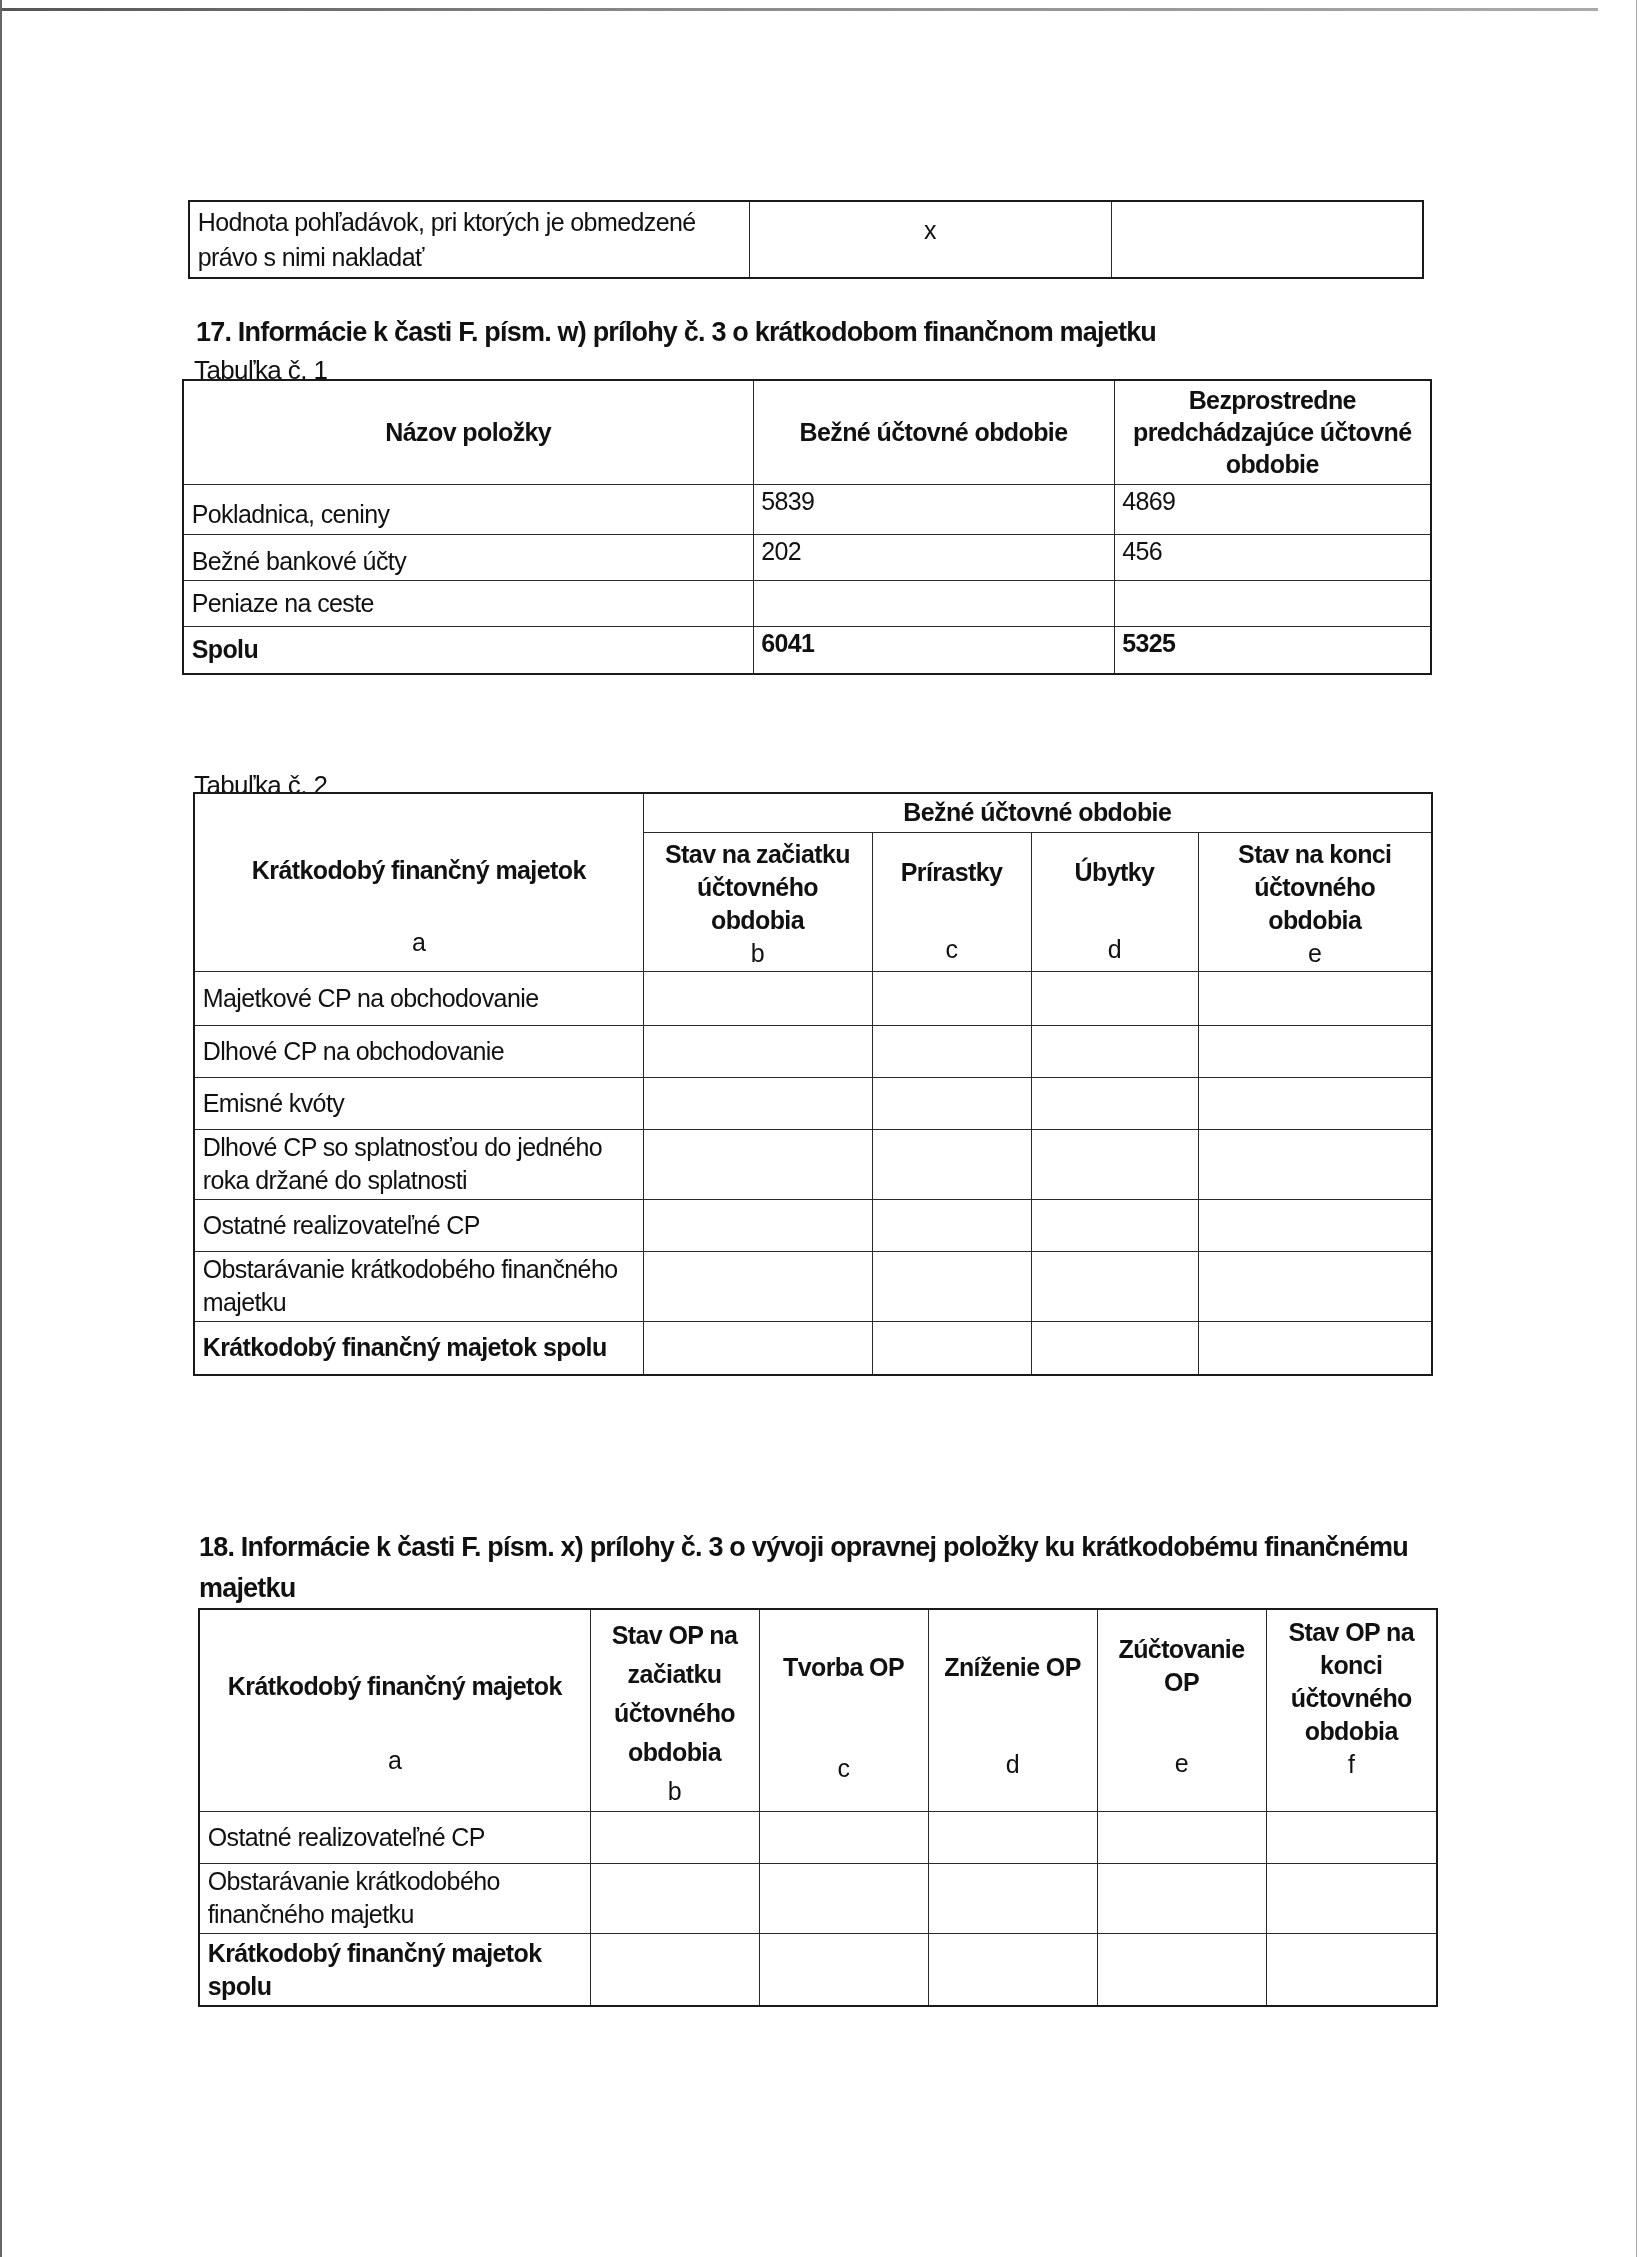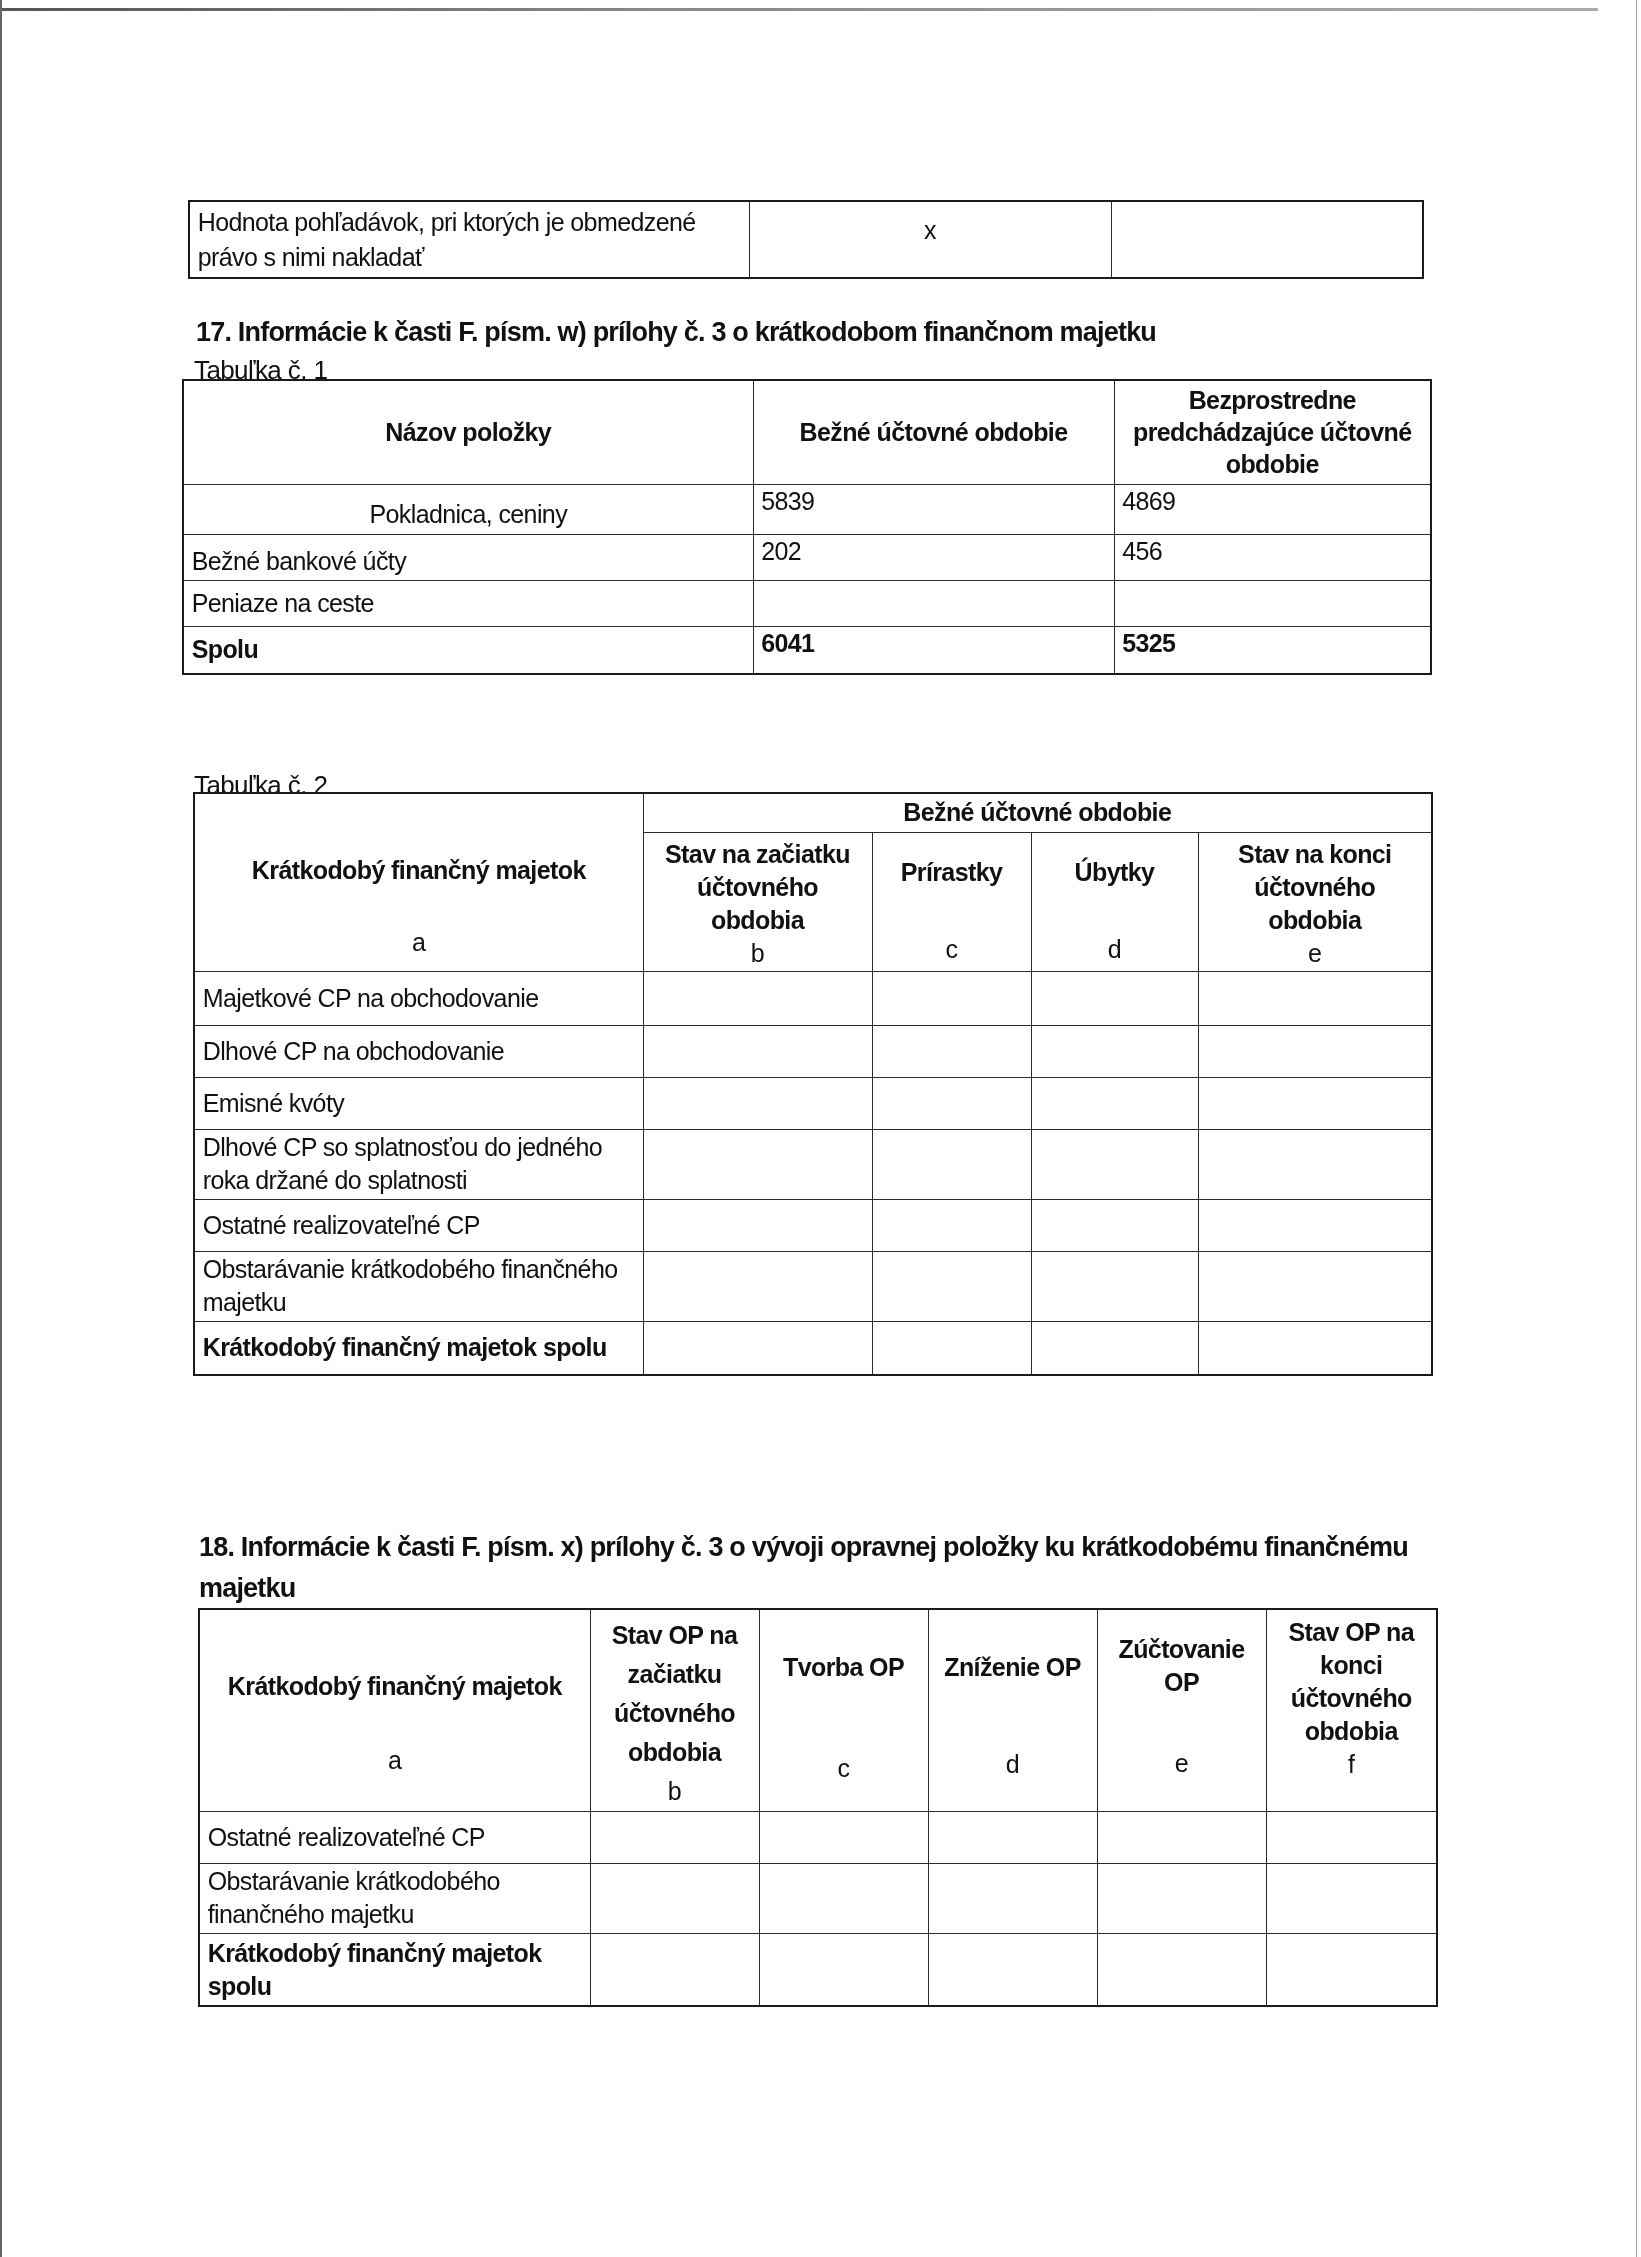--- a/index.html
+++ b/index.html
@@ -68,21 +68,21 @@
       <col style="width:361px">
       <col style="width:317px">
     </colgroup>
   <tbody>
       <tr style="height:104px;">
     <th>Názov položky</th>
     <th>Bežné účtovné obdobie</th>
     <th style="line-height:32px;">Bezprostredne predchádzajúce účtovné obdobie</th>
   </tr>
   <tr style="height:50px;">
-    <td style="padding-top:11.6px;text-align:center;">Pokladnica, ceniny</td>
+    <td style="padding-top:11.6px;">Pokladnica, ceniny</td>
     <td style="vertical-align:top;">5839</td>
     <td style="vertical-align:top;">4869</td>
   </tr>
   <tr style="height:46px;">
     <td style="padding-top:9.7px;">Bežné bankové účty</td>
     <td style="vertical-align:top;">202</td>
     <td style="vertical-align:top;">456</td>
   </tr>
   <tr style="height:46px;margin-left:44px;">
     <td>Peniaze na ceste</td>

